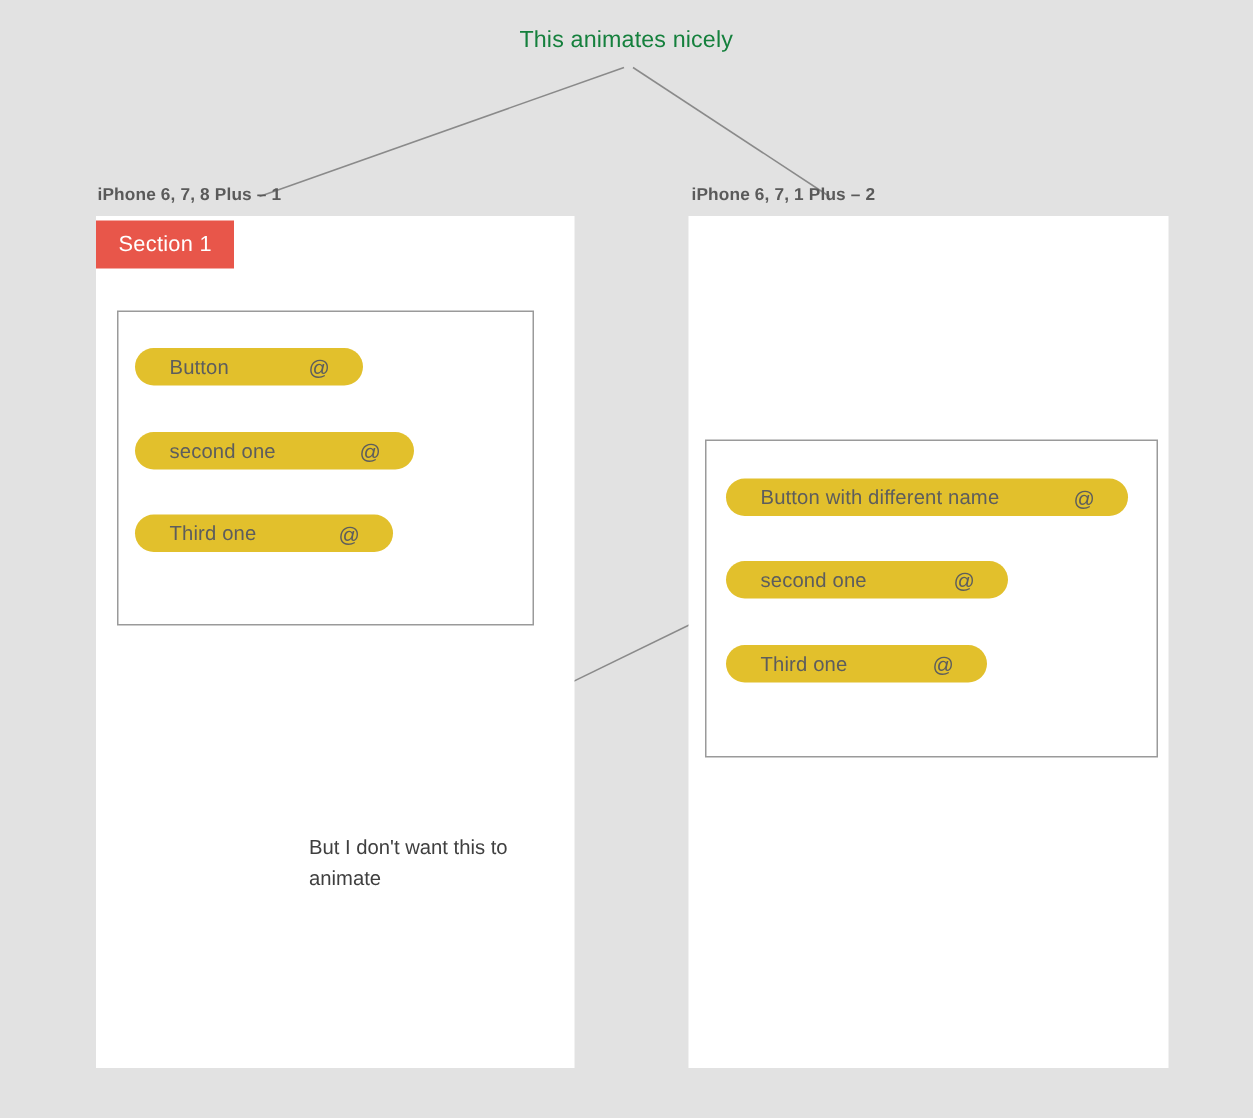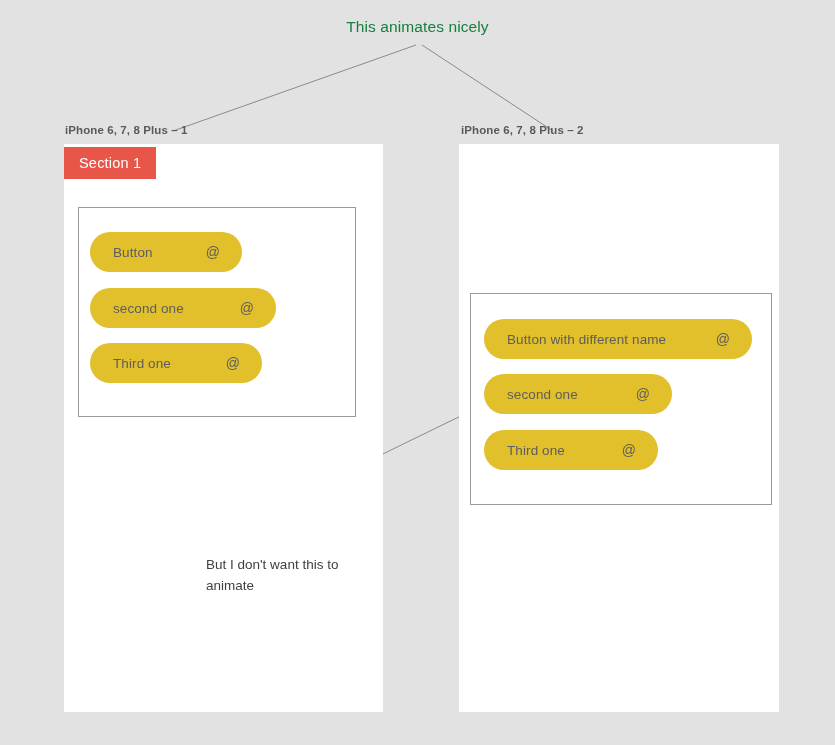--- a/index.html
+++ b/index.html
@@ -85,21 +85,21 @@
     box-sizing: border-box;
   }
   #group-1 { left: 14px; top: 63px; width: 278px; height: 210px; }
   #group-2 { left: 11px; top: 149px; width: 302px; height: 212px; }
 
   
   .pill {
     position: absolute;
     background: #e2c02c;
     border-radius: 999px;
-    height: 40px;
+    height: 25px;
     display: flex;
     align-items: center;
     box-sizing: border-box;
     padding: 0 0 0 23px;
     color: #5d5d5d;
     font-size: 13.5px;
     letter-spacing: .1px;
   }
   .pill .pill-label { white-space: nowrap; }
   .pill .pill-icon {
@@ -139,21 +139,21 @@
   <svg id="lines" viewBox="0 0 835 745" width="835" height="745">
     <line x1="416" y1="45" x2="173" y2="131" stroke="#8a8a8a" stroke-width="1"></line>
     <line x1="422" y1="45" x2="553" y2="131" stroke="#8a8a8a" stroke-width="1"></line>
     <line x1="160" y1="419" x2="231" y2="518" stroke="#8a8a8a" stroke-width="1"></line>
     <line x1="276" y1="506" x2="469" y2="412" stroke="#8a8a8a" stroke-width="1"></line>
   </svg>
 
   <div class="title">This animates nicely</div>
 
   <div class="board-label" id="label-1">iPhone 6, 7, 8 Plus – 1</div>
-  <div class="board-label" id="label-2">iPhone 6, 7, 8 Plus – 2</div>
+  <div class="board-label" id="label-2">iPhone 6, 7, 1 Plus – 2</div>
 
   <div class="artboard" id="artboard-1">
     <div class="section-tag tag-left">Section 1</div>
 
     <div class="group-box" id="group-1">
       <div class="pill" id="g1-p0">
         <span class="pill-label">Button</span>
         <span class="pill-icon">@</span>
       </div>
       <div class="pill" id="g1-p1">

